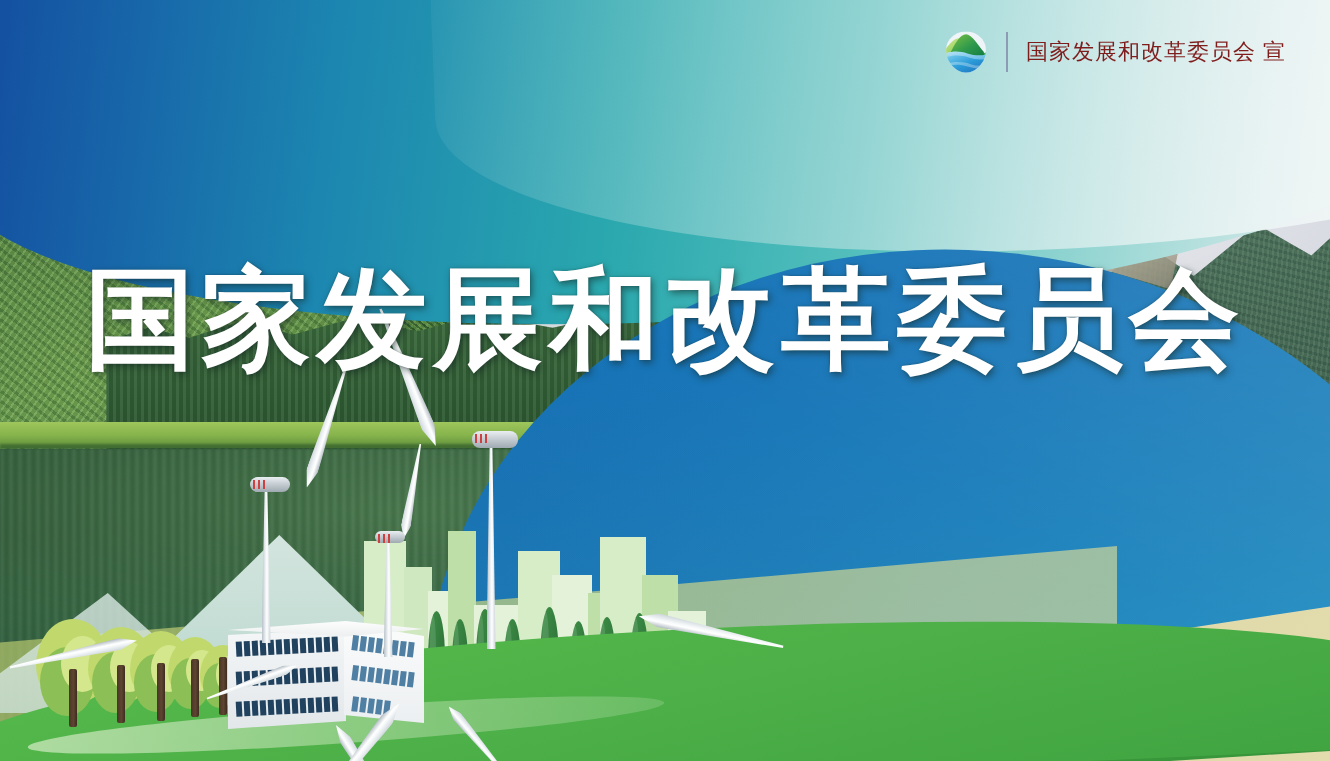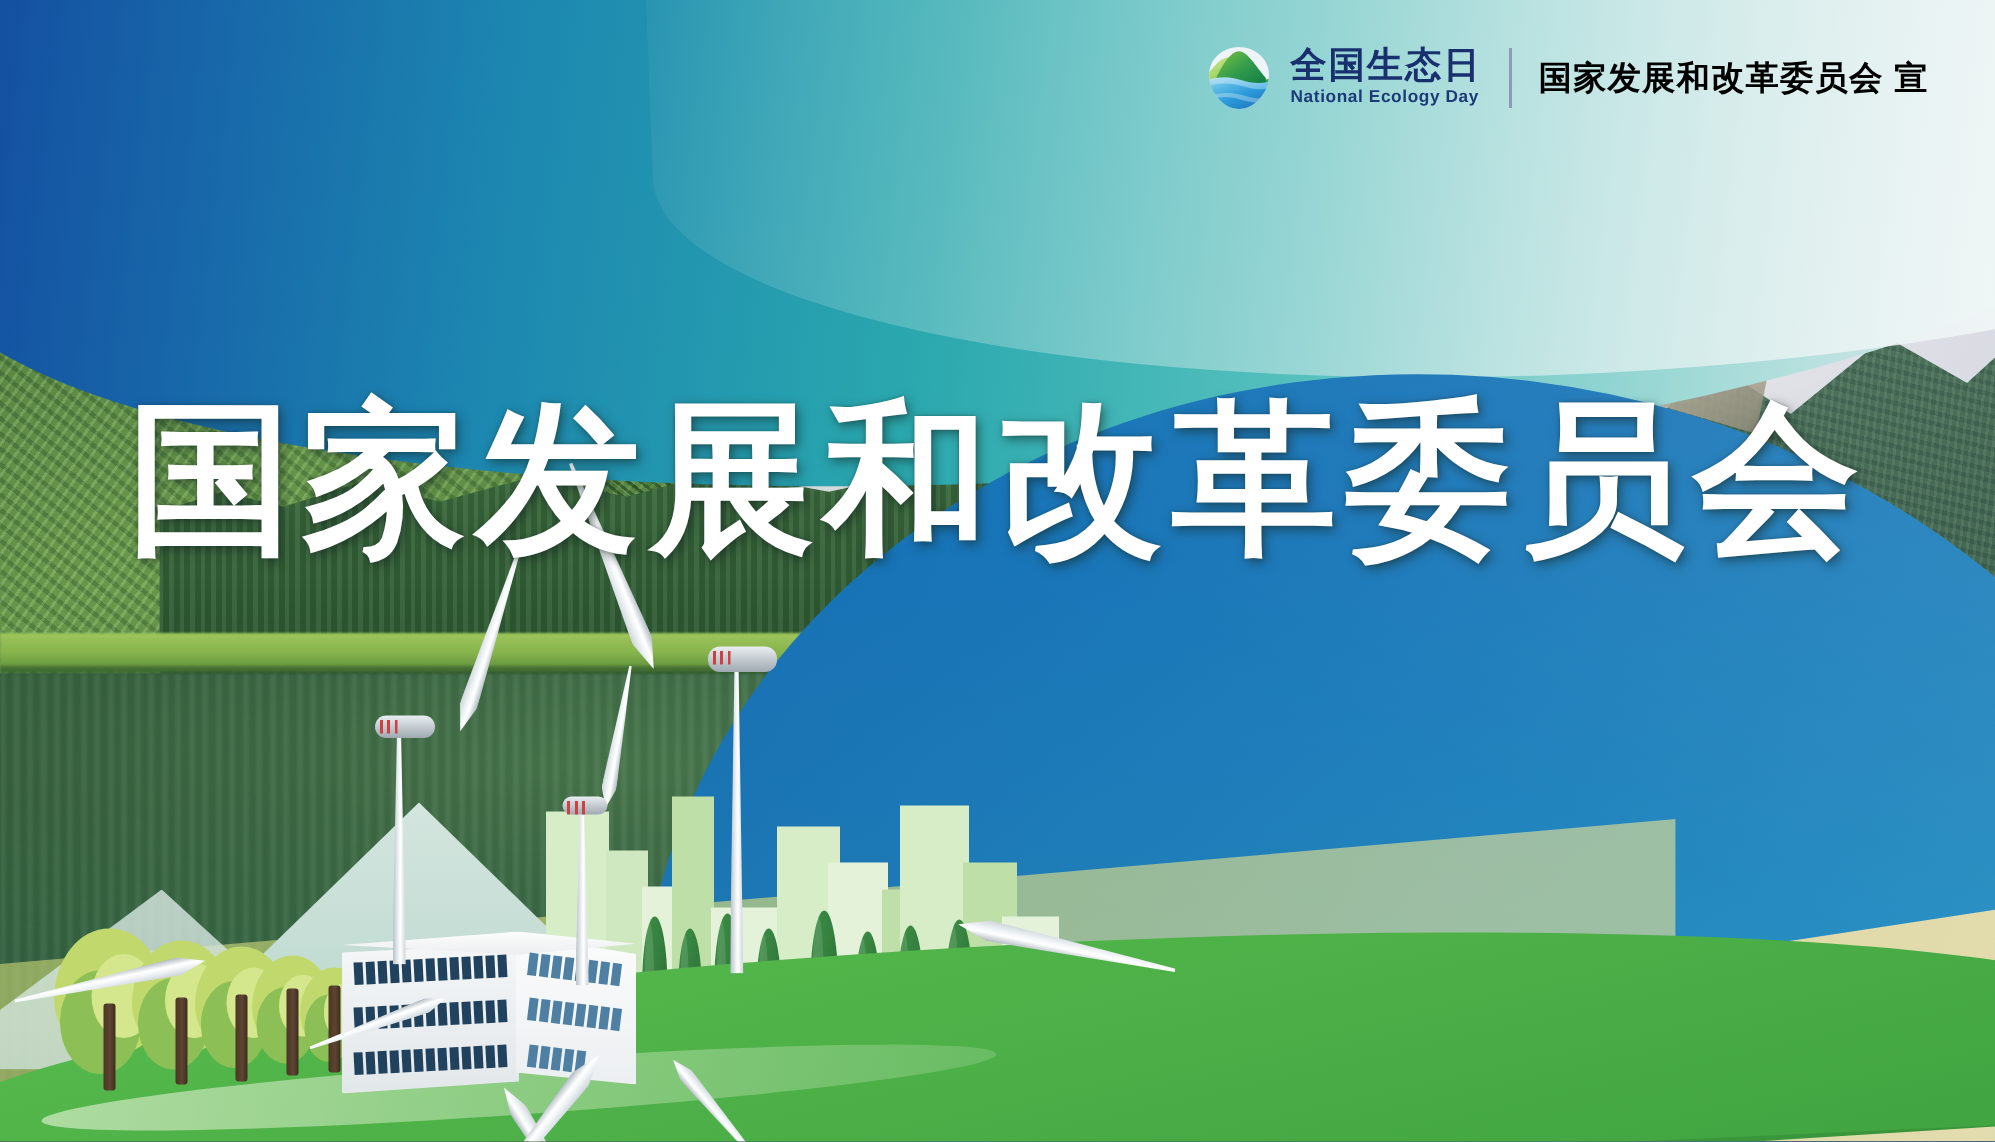--- a/index.html
+++ b/index.html
@@ -298,21 +298,21 @@
     font-size:24px; font-weight:bold; color:#18306e; letter-spacing:1.5px;
   }
   .logo-en{
     font-size:11.5px; font-weight:bold; color:#1d3a78; letter-spacing:.4px;
     margin-top:4px;
   }
   .divider{
     width:2px; height:40px; background:#8e9bb5; margin:0 6px;
   }
   .org{
-    font-size:22px; font-weight:bold; color:#000000; letter-spacing:1px;
+    font-size:22px; font-weight:normal; color:#7f1d1d; letter-spacing:1px;
     white-space:nowrap;
   }
 
   
   .title{
     position:absolute; left:0; top:246px; width:100%;
     text-align:center;
     font-size:110px; font-weight:bold; color:#ffffff;
     letter-spacing:6px;
     font-family:"DejaVu Sans","Liberation Sans",sans-serif;
@@ -568,24 +568,20 @@
           <path d="M-4 34 L16 12 L27 24 L38 8 L52 24 L68 34 L68 -4 L-4 -4 Z" fill="#eef4f7" opacity="0"></path>
           <path d="M-4 36 C6 22 14 12 22 12 C30 12 36 24 44 30 C52 36 60 34 68 30 L68 40 L-4 40 Z" fill="url(#gMid)"></path>
           <path d="M8 36 C16 18 24 6 32 6 C40 6 48 20 58 32 L58 40 L8 40 Z" fill="url(#gTop)"></path>
           <path d="M-4 36 C10 30 22 30 34 34 C46 38 58 38 68 33 L68 46 L-4 46 Z" fill="url(#gWat2)"></path>
           <path d="M-4 42 C10 36 24 36 36 40 C48 44 58 44 68 39 L68 68 L-4 68 Z" fill="url(#gWat)"></path>
           <path d="M2 50 C14 45 28 46 40 50 C50 53 58 52 68 48 L68 54 C56 58 44 56 34 53 C22 49 10 50 2 54 Z" fill="#ffffff" opacity="0.30"></path>
         </g>
       </svg>
     </div>
 
-    <div class="logo-txt">
-      <span class="logo-cn">全国生态日</span>
-      <span class="logo-en">National Ecology Day</span>
-    </div>
 
     <div class="divider"></div>
 
     <span class="org">国家发展和改革委员会 宣</span>
   </div>
 
   <div class="title">国家发展和改革委员会</div>
 
 </div>
 

